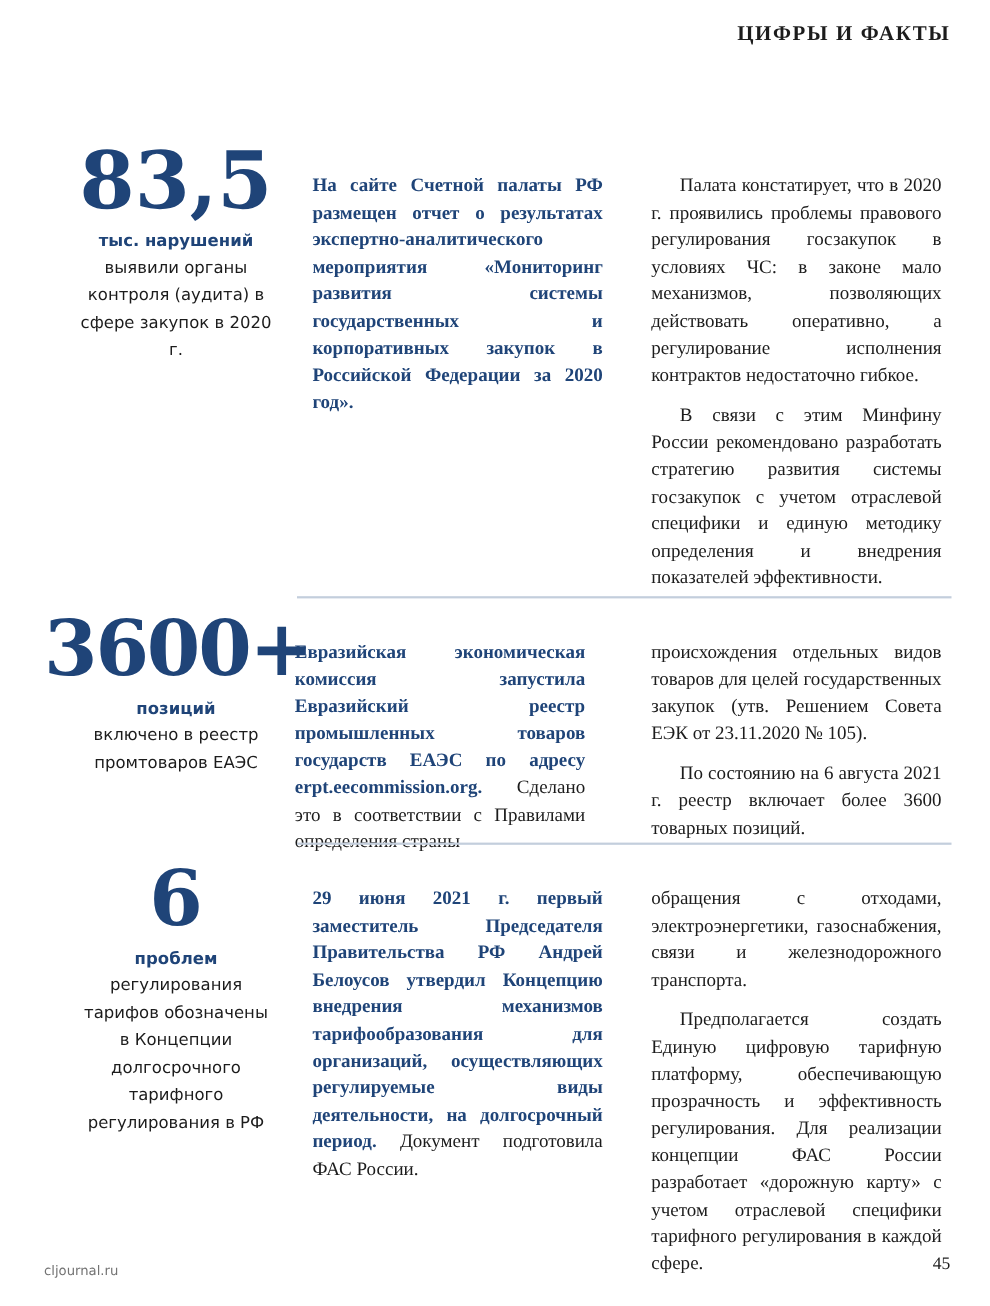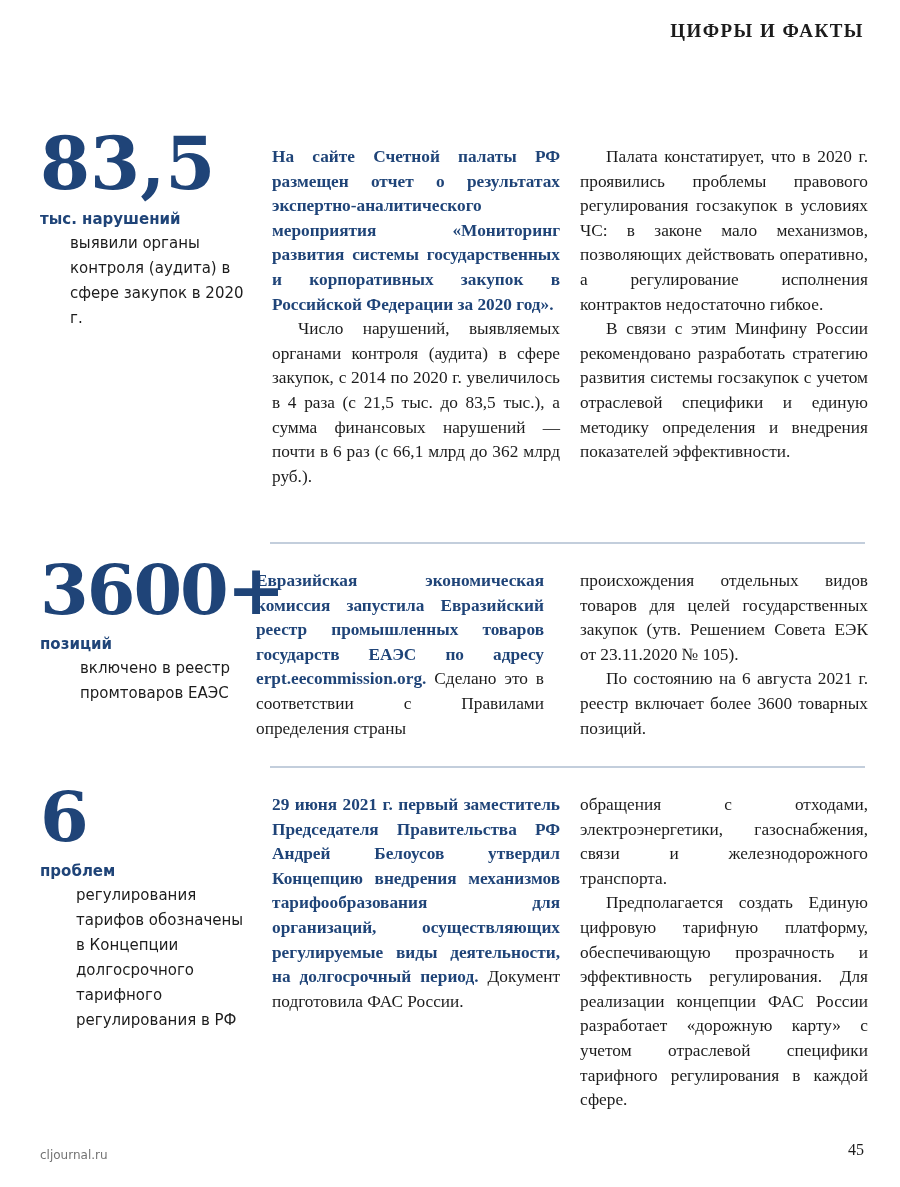--- a/index.html
+++ b/index.html
@@ -8,40 +8,40 @@
     font-family: "DejaVu Serif", "Liberation Serif", serif;
     color: #1c1c1c;
   }
   .section-header {
     position: absolute; right: 36px; top: 20px;
     font-family: "Liberation Serif", serif;
     font-weight: bold; font-size: 19px; letter-spacing: 1.5px;
     color: #1c1c1c;
   }
   .stat {
-    position: absolute; left: 40px; width: 240px; text-align: left;
+    position: absolute; left: 40px; width: 240px; text-align: center;
     font-family: "DejaVu Sans", sans-serif;
   }
   .stat .big {
     font-family: "DejaVu Serif", serif; font-weight: bold;
     color: #1f4478; line-height: 1;
   }
   .stat .unit {
     color: #1f4478; font-weight: bold; font-size: 15px; margin-top: 7px; line-height: 24px;
   }
   .stat .desc {
     font-size: 15px; line-height: 25px; color: #1c1c1c;
   }
   .col {
     position: absolute; width: 288px;
     font-family: "Liberation Serif", serif;
     font-size: 17.3px; line-height: 24.6px;
     text-align: justify; hyphens: manual;
   }
-  .col p { margin: 0; font-family: Liberation Serif, serif; }
+  .col p { margin: 12px; font-family: Liberation Serif, serif; }
   .col p.indent { text-indent: 26px; }
   .lead { color: #1f4478; font-weight: bold; }
   .divider {
     position: absolute; left: 270px; width: 595px; height: 2px;
     background: #c3cedc;
   }
   .footer-left {
     position: absolute; left: 40px; top: 1148px;
     font-family: "DejaVu Sans", sans-serif; font-size: 12px; color: #737373;
   }
@@ -56,21 +56,20 @@
 <div class="section-header">ЦИФРЫ И ФАКТЫ</div>
 
 <div class="stat" style="top:128px;">
   <div class="big" style="font-size:72px;">83,5</div>
   <div class="unit">тыс. нарушений</div>
   <div class="desc" style="padding:0 30px;">выявили органы контроля (аудита) в сфере закупок в 2020 г.</div>
 </div>
 
 <div class="col" style="left:272px; top:145px;">
   <p><span class="lead">На сайте Счетной палаты РФ размещен отчет о результатах экспертно-аналитического мероприятия «Мониторинг развития системы государственных и корпоративных закупок в Российской Федерации за 2020 год».</span></p>
-  <p class="indent">Число нарушений, выявляемых органами контроля (аудита) в сфере закупок, с 2014 по 2020 г. увеличилось в 4 раза (с 21,5 тыс. до 83,5 тыс.), а сумма финансовых нарушений — почти в 6 раз (с 66,1 млрд до 362 млрд руб.).</p>
 </div>
 
 <div class="col" style="left:580px; top:145px;">
   <p class="indent">Палата констатирует, что в 2020 г. проявились проблемы правового регулирования госзакупок в условиях ЧС: в законе мало механизмов, позволяющих действовать оперативно, а регулирование исполнения контрактов недостаточно гибкое.</p>
   <p class="indent">В связи с этим Минфину России рекомендовано разработать стратегию развития системы госзакупок с учетом отраслевой специфики и единую методику определения и внедрения показателей эффективности.</p>
 </div>
 
 <div class="divider" style="top:542px;"></div>
 
 <div class="stat" style="top:555px;">

